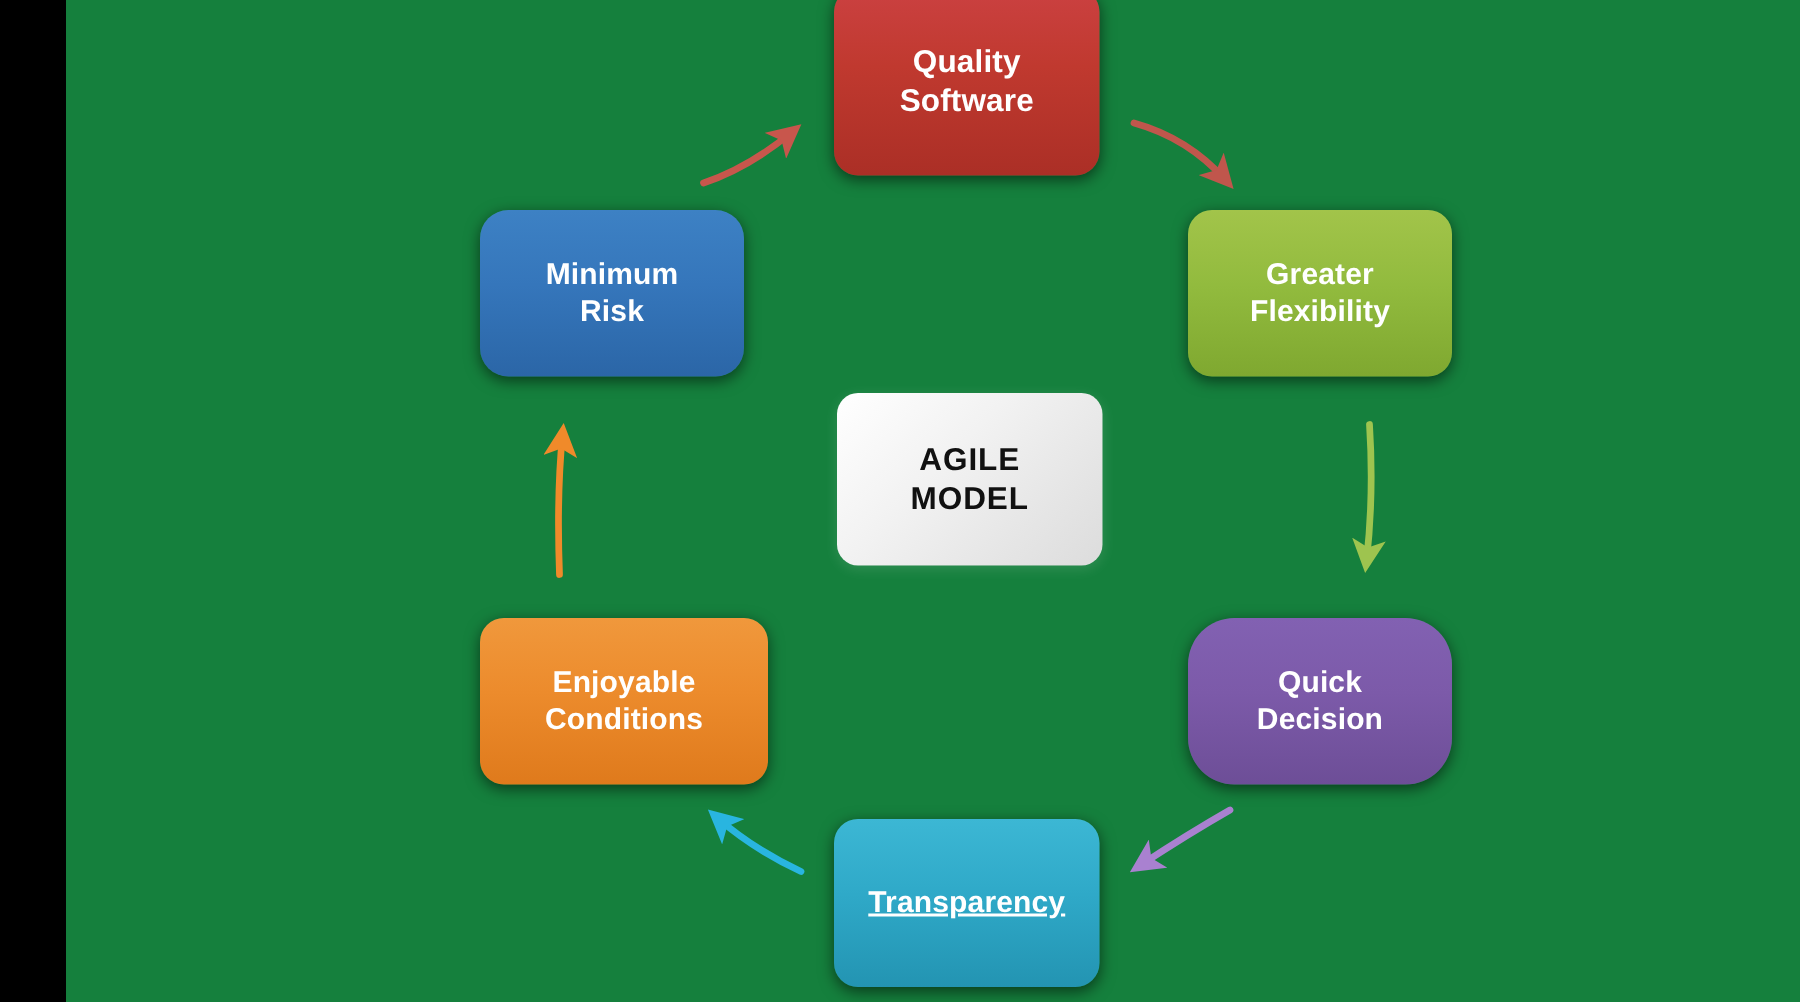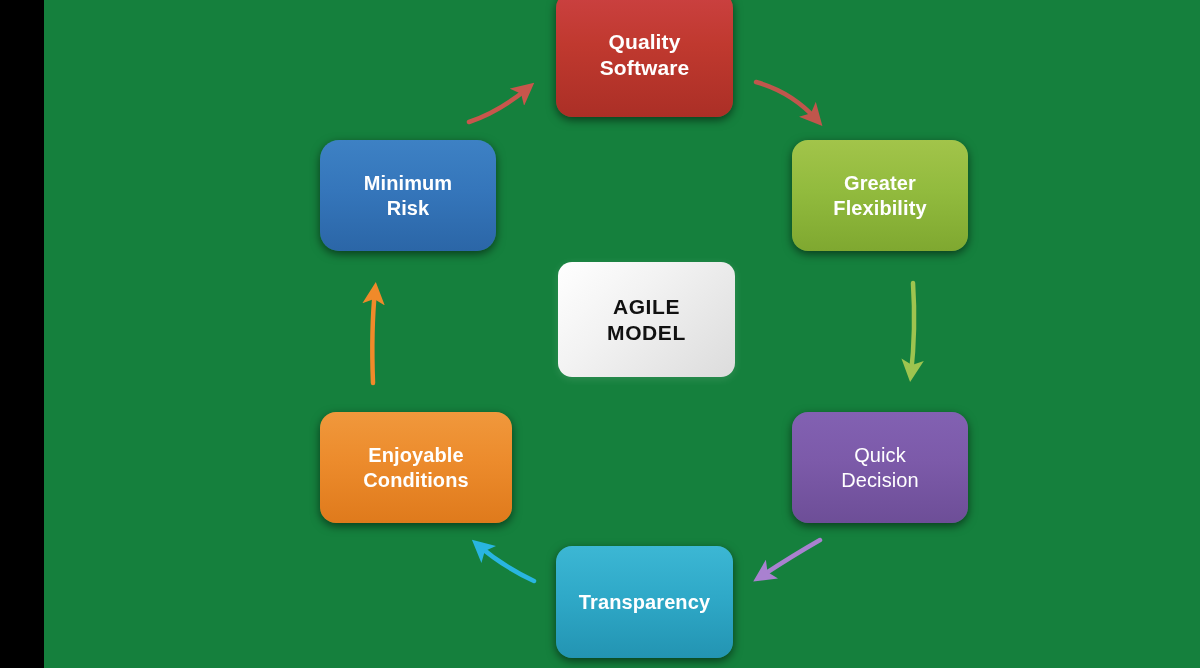--- a/index.html
+++ b/index.html
@@ -50,31 +50,33 @@
     font-size: 20px; font-weight: bold;
     box-shadow: 0 3px 10px rgba(0,0,0,0.55);
     justify-content: flex-end;
   }
 
   
   #node-quick-decision {
     left: 748px; top: 412px; width: 176px; height: 111px;
     background: linear-gradient(180deg, #8261b2 0%, #7c5aa9 45%, #6d4e97 100%);
     color: #ffffff;
-    font-size: 20px; font-weight: normal;
+    font-size: 20px; font-weight: bold;
     box-shadow: 0 3px 10px rgba(0,0,0,0.55);
+    border-radius: 31px;
   }
 
   
   #node-transparency {
     left: 512px; top: 546px; width: 177px; height: 112px;
     background: linear-gradient(180deg, #3cb7d4 0%, #2fa9c8 45%, #2394b2 100%);
     color: #ffffff;
     font-size: 20px; font-weight: bold;
     box-shadow: 0 3px 10px rgba(0,0,0,0.55);
+    text-decoration: underline;
   }
 
   
   #node-enjoyable-conditions {
     left: 276px; top: 412px; width: 192px; height: 111px;
     background: linear-gradient(180deg, #f0983c 0%, #ec8b2c 45%, #df7a1c 100%);
     color: #ffffff;
     font-size: 20px; font-weight: bold;
     box-shadow: 0 3px 10px rgba(0,0,0,0.55);
   }

